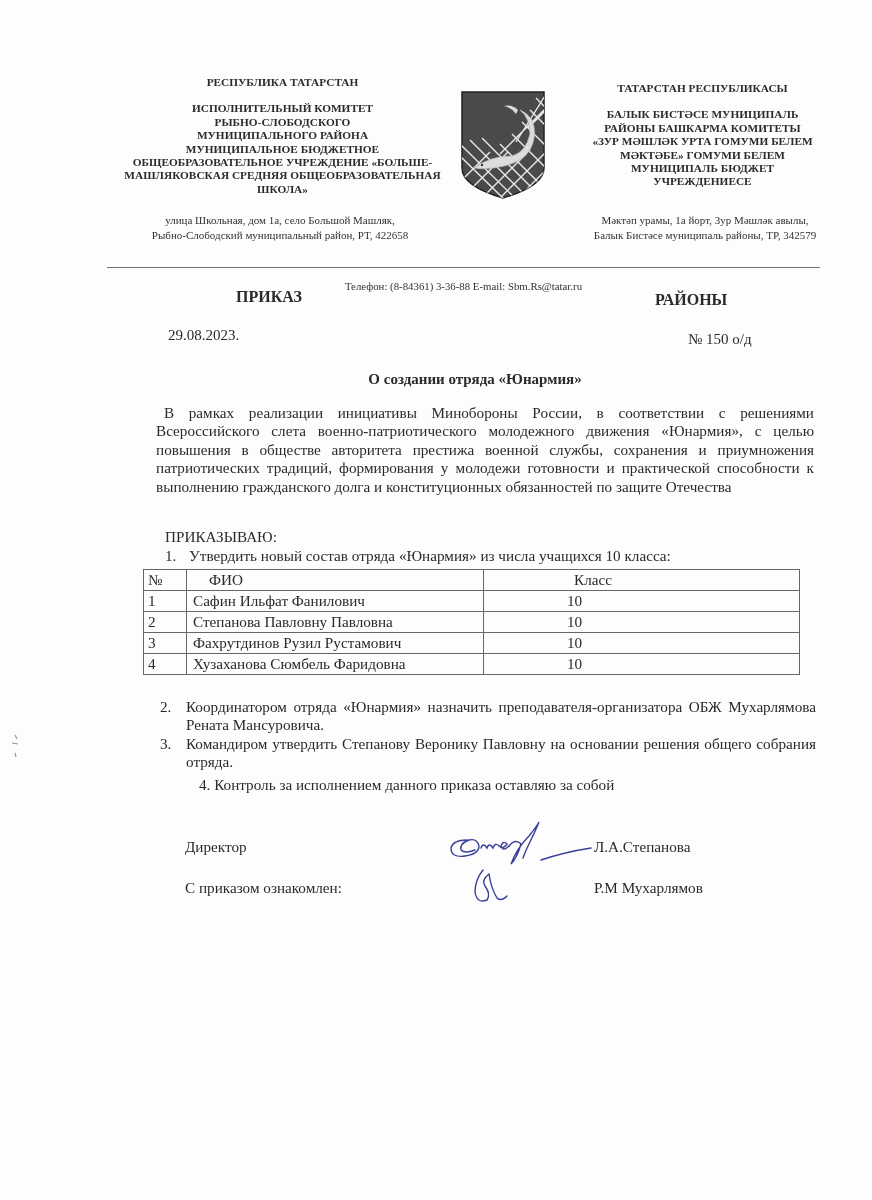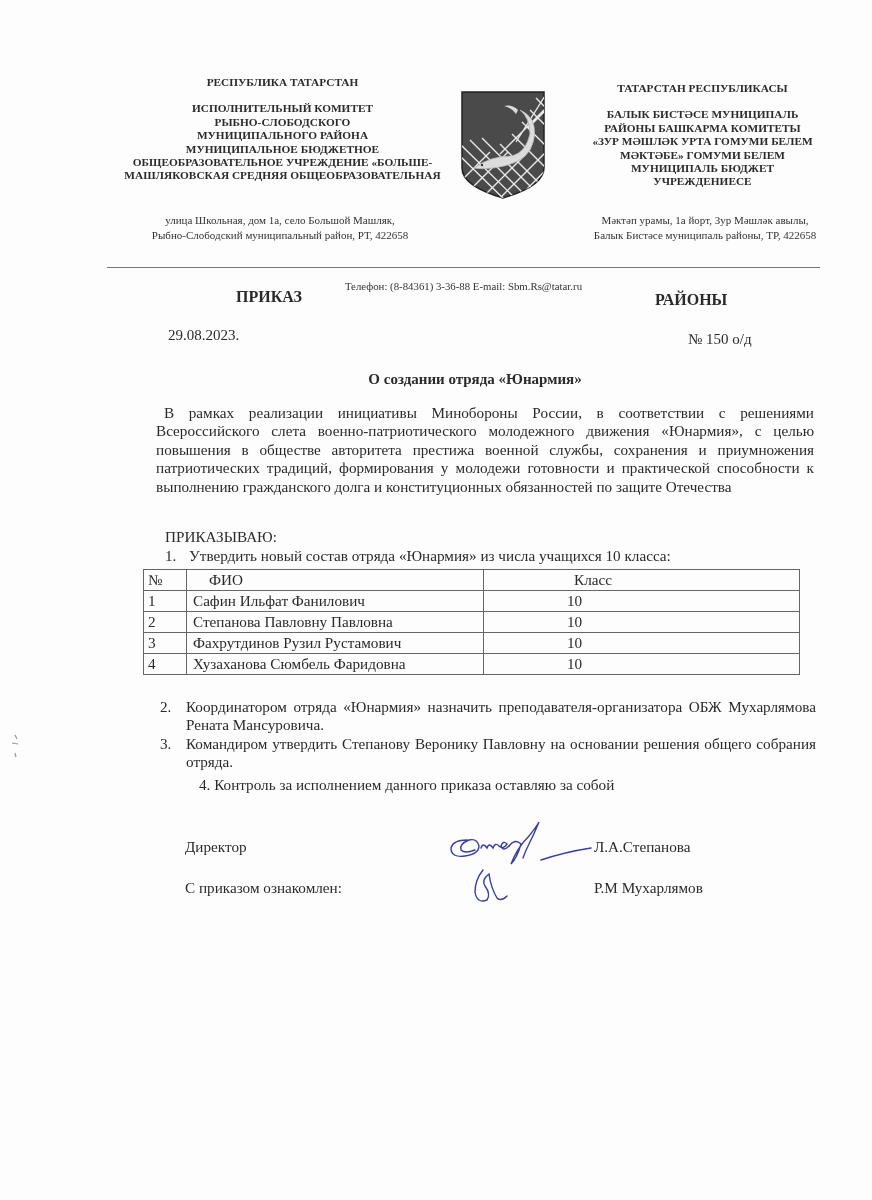--- a/index.html
+++ b/index.html
@@ -68,20 +68,21 @@
 
 <div class="abs hdr-left">
   <div>РЕСПУБЛИКА ТАТАРСТАН</div>
   <div class="gap"></div>
   <div>ИСПОЛНИТЕЛЬНЫЙ КОМИТЕТ</div>
   <div>РЫБНО-СЛОБОДСКОГО</div>
   <div>МУНИЦИПАЛЬНОГО РАЙОНА</div>
   <div>МУНИЦИПАЛЬНОЕ БЮДЖЕТНОЕ</div>
   <div>ОБЩЕОБРАЗОВАТЕЛЬНОЕ УЧРЕЖДЕНИЕ «БОЛЬШЕ-</div>
   <div>МАШЛЯКОВСКАЯ СРЕДНЯЯ ОБЩЕОБРАЗОВАТЕЛЬНАЯ</div>
+  <div>ШКОЛА»</div>
 </div>
 
 <div class="abs emblem">
   <svg width="86" height="110" viewBox="0 0 86 110">
     <defs>
       <clipPath id="shield">
           <path d="M2 2 H84 V78 Q84 96 43 108 Q2 96 2 78 Z"></path>
         </clipPath>
     </defs>
     <path d="M2 2 H84 V78 Q84 96 43 108 Q2 96 2 78 Z" fill="#4a4a4a" stroke="#222" stroke-width="1.5"></path>
@@ -105,21 +106,21 @@
   <div>МУНИЦИПАЛЬ БЮДЖЕТ</div>
   <div>УЧРЕЖДЕНИЕСЕ</div>
 </div>
 
 <div class="abs addr-left">
   <div>улица Школьная, дом 1а, село Большой Машляк,</div>
   <div>Рыбно-Слободский муниципальный район, РТ,  422658</div>
 </div>
 <div class="abs addr-right">
   <div>Мәктәп урамы,  1а йорт,  Зур Мәшләк авылы,</div>
-  <div>Балык Бистәсе муниципаль районы, ТР, 422658</div>
+  <div>Балык Бистәсе муниципаль районы, ТР, 342579</div>
 </div>
 
 <div class="abs contact">Телефон: (8-84361) 3-36-88 E-mail: Sbm.Rs@tatar.ru</div>
 <div class="abs rule"></div>
 
 <div class="abs order-title-ru">ПРИКАЗ</div>
 <div class="abs order-title-tt">РАЙОНЫ</div>
 <div class="abs order-date">29.08.2023.</div>
 <div class="abs order-number">№ 150 о/д</div>
 <div class="abs subject">О создании отряда «Юнармия»</div>

